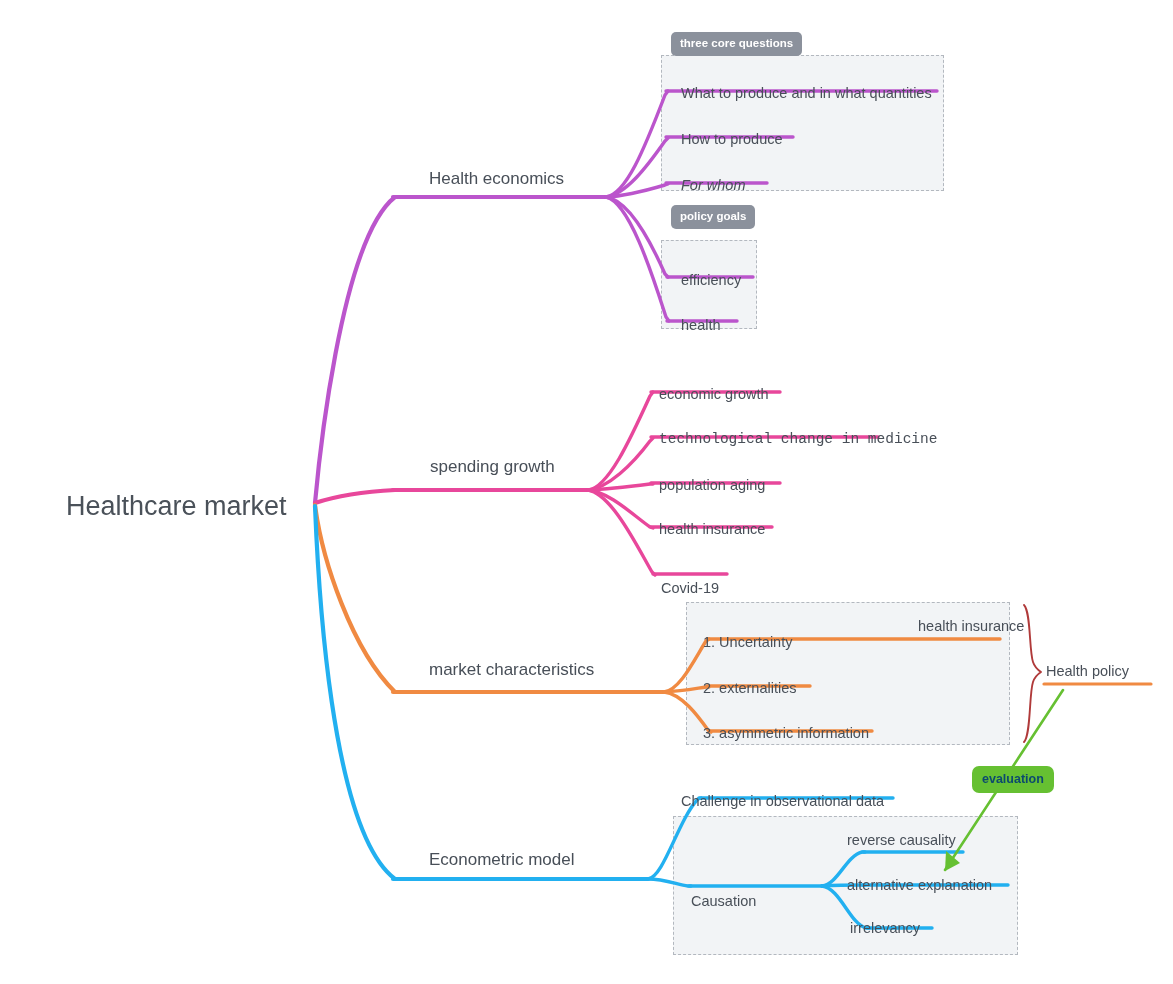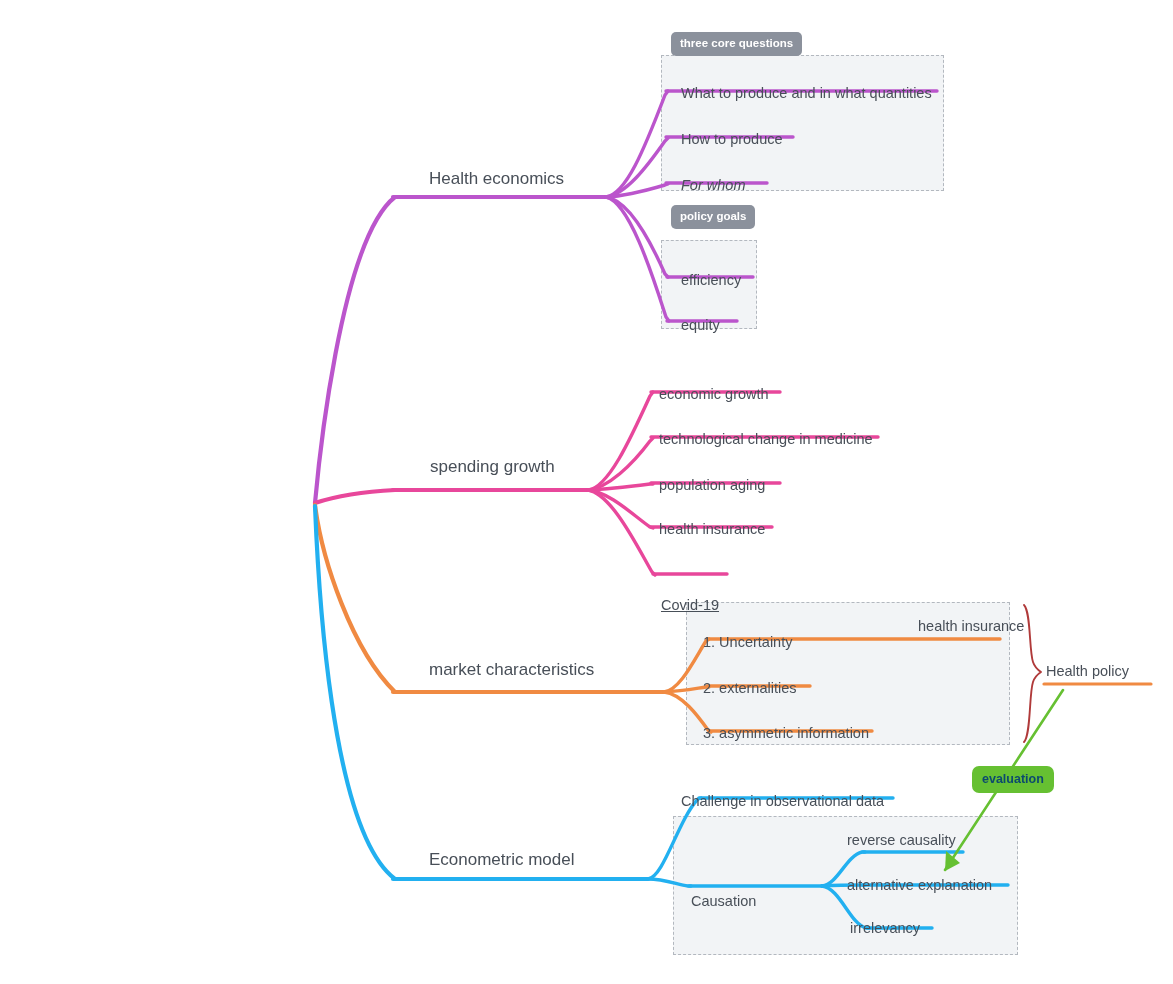--- a/index.html
+++ b/index.html
@@ -150,37 +150,38 @@
              C1029,694 1031,735 1024,742" stroke="#b03a3a" stroke-width="1.9" fill="none" stroke-linecap="round" stroke-linejoin="round"></path>
     <line x1="1044" y1="684" x2="1151" y2="684" stroke="#f08a42" stroke-width="3.2" stroke-linecap="round"></line>
 
     <path d="M1063,690 L945,870" stroke="#66c032" stroke-width="2.6" fill="none" stroke-linecap="round"></path>
     <path d="M945,871 L946,851 L960,863 Z" fill="#66c032"></path>
   </svg>
 
   <div class="boundary-label" style="left:671px; top:32px;">three core questions</div>
   <div class="boundary-label" style="left:671px; top:205px;">policy goals</div>
 
+  <div class="node root" style="left:66px; top:493px;">Healthcare market</div>
 
   <div class="node level1" style="left:429px; top:170px;">Health economics</div>
   <div class="node level1" style="left:430px; top:458px;">spending growth</div>
   <div class="node level1" style="left:429px; top:661px;">market characteristics</div>
   <div class="node level1" style="left:429px; top:851px;">Econometric model</div>
 
   <div class="node level2" style="left:681px; top:70px;">What to produce and in what quantities</div>
   <div class="node level2" style="left:681px; top:116px;">How to produce</div>
   <div class="node level2" style="left:681px; top:162px;font-style:italic;">For whom</div>
   <div class="node level2" style="left:681px; top:257px;">efficiency</div>
-  <div class="node level2" style="left:681px; top:302px;">equity</div>
+  <div class="node level2" style="left:681px; top:302px;">health</div>
 
   <div class="node level2" style="left:659px; top:371px;">economic growth</div>
-  <div class="node level2" style="left:659px; top:416px;">technological change in medicine</div>
+  <div class="node level2" style="left:659px; top:416px;font-family:Liberation Mono, monospace;">technological change in medicine</div>
   <div class="node level2" style="left:659px; top:462px;">population aging</div>
   <div class="node level2" style="left:659px; top:506px;">health insurance</div>
-  <div class="node level2" style="left:661px; top:582px;text-decoration:underline;">Covid-19</div>
+  <div class="node level2" style="left:661px; top:565px;">Covid-19</div>
 
   <div class="node level2" style="left:703px; top:619px;">1. Uncertainty</div>
   <div class="node level3" style="left:918px; top:619px;">health insurance</div>
   <div class="node level2" style="left:703px; top:665px;">2. externalities</div>
   <div class="node level2" style="left:703px; top:710px;">3. asymmetric information</div>
 
   <div class="node level2" style="left:681px; top:778px;">Challenge in observational data</div>
   <div class="node level2" style="left:691px; top:878px;">Causation</div>
 
   <div class="node level3" style="left:847px; top:833px;">reverse causality</div>

